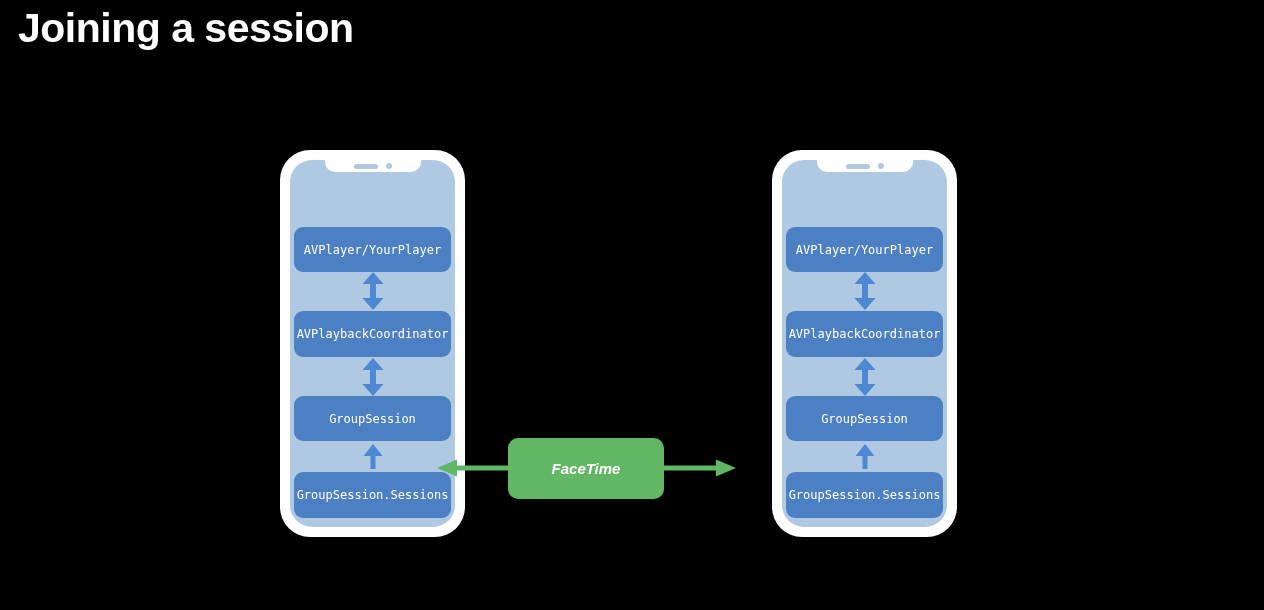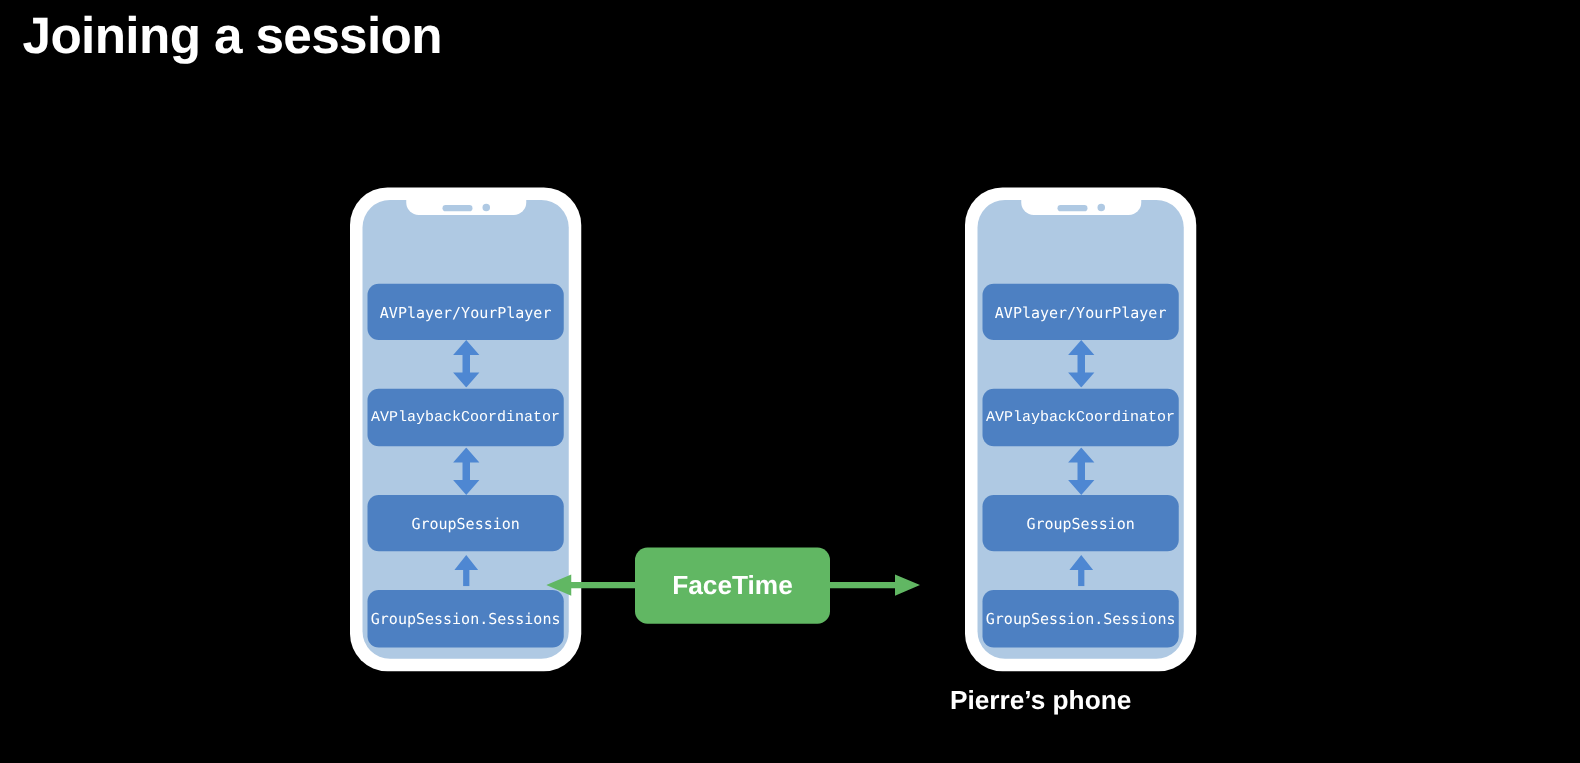--- a/index.html
+++ b/index.html
@@ -84,21 +84,21 @@
     border-radius: 9px;
     color: #fff;
     display: flex;
     align-items: center;
     justify-content: center;
     font-family: "DejaVu Sans Mono", "Liberation Mono", monospace;
     font-size: 12px;
     white-space: nowrap;
   }
   .n1 { top: 67px; }
-  .n2 { top: 151px; height: 46px; font-family: Liberation Mono, monospace; }
+  .n2 { top: 151px; height: 46px; }
   .n3 { top: 236px; }
   .n4 { top: 312px; height: 46px; }
   .varrow {
     position: absolute;
     left: 50%;
     transform: translateX(-50%);
     color: var(--arrow-blue, #4e87d2);
     line-height: 0;
   }
   .a1 { top: 112px; }
@@ -117,22 +117,23 @@
     left: 508px;
     top: 438px;
     width: 156px;
     height: 61px;
     background: var(--green, #61b763);
     border-radius: 10px;
     display: flex;
     align-items: center;
     justify-content: center;
     color: #fff;
-    font-size: 21px;
+    font-size: 15px;
     font-weight: 700;
+    font-style: italic;
   }
   .harrow {
     position: absolute;
     top: 458px;
     color: var(--green, #61b763);
     line-height: 0;
   }
   .harrow.left  { left: 437px; }
   .harrow.right { left: 664px; }
 </style>
@@ -194,21 +195,20 @@
         </div>
         <div class="node n3">GroupSession</div>
         <div class="varrow a3">
           <svg width="22" height="25" viewBox="0 0 22 25">
               <path fill="currentColor" d="M11 0 L20.5 12 L13.5 12 L13.5 25 L8.5 25 L8.5 12 L1.5 12 Z"></path>
             </svg>
         </div>
         <div class="node n4">GroupSession.Sessions</div>
       </div>
     </div>
-    <div class="phone-label">Pierre’s phone</div>
   </div>
 
   <div class="harrow left">
     <svg width="72" height="20" viewBox="0 0 72 20">
         <path fill="currentColor" d="M0 10 L20 1.5 L20 7.5 L72 7.5 L72 12.5 L20 12.5 L20 18.5 Z"></path>
       </svg>
   </div>
   <div class="facetime-box">FaceTime</div>
   <div class="harrow right">
     <svg width="72" height="20" viewBox="0 0 72 20">

